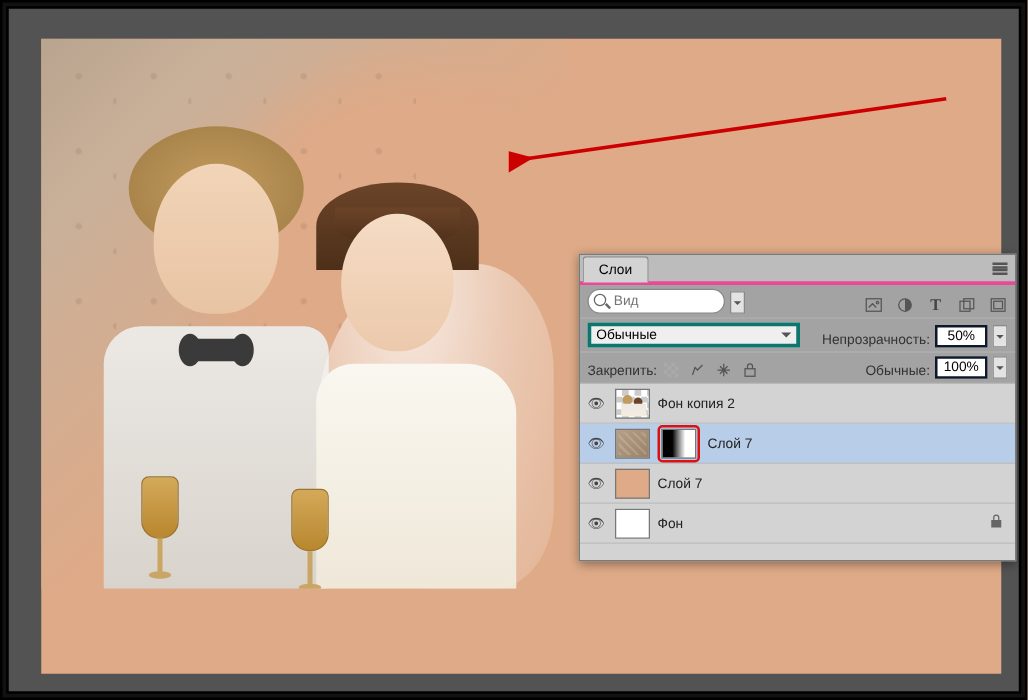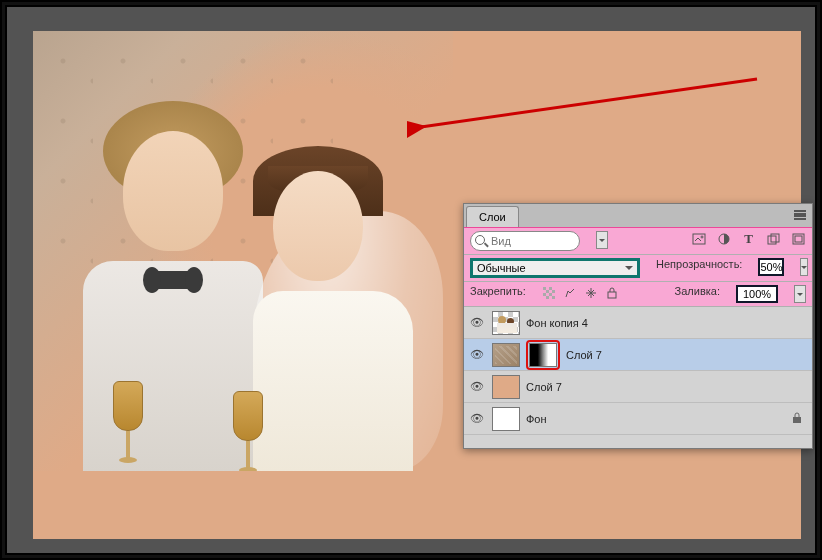--- a/index.html
+++ b/index.html
@@ -26,25 +26,25 @@
 .woman-bangs{position:absolute;left:215px;top:45px;width:100px;height:30px;background:linear-gradient(#6b4428,#4d2f19);border-radius:0 0 50% 50%}
 .veil{position:absolute;left:200px;top:90px;width:190px;height:260px;background:radial-gradient(ellipse at 40% 10%,rgba(255,255,255,.75),rgba(255,255,255,.35) 50%,rgba(255,255,255,.12));border-radius:60% 40% 30% 60%}
 .dress{position:absolute;left:200px;top:170px;width:160px;height:180px;background:linear-gradient(#faf7f0,#efe8d9);border-radius:30px 40px 0 0}
 .glass{position:absolute;width:30px;height:90px}
 .glass .bowl{position:absolute;top:0;left:0;width:30px;height:50px;border-radius:6px 6px 14px 14px;background:linear-gradient(#d4a959,#b8872f);border:1px solid #9b7430}
 .glass .stem{position:absolute;top:50px;left:13px;width:4px;height:28px;background:#caa664}
 .glass .foot{position:absolute;top:76px;left:6px;width:18px;height:6px;border-radius:50%;background:#caa664}
 .g1{left:60px;top:260px}.g2{left:180px;top:270px}
 .arrow-svg{position:absolute;left:400px;top:60px;pointer-events:none}
 .layers-panel{position:absolute;right:2px;top:196px;width:350px;height:246px;background:#d3d3d3;border:1px solid #7a7a7a;display:flex;flex-direction:column;box-shadow:0 2px 8px rgba(0,0,0,.4)}
-.panel-tabbar{height:24px;background:#bcbcbc;display:flex;align-items:center;border-bottom:1px solid #ec4899;position:relative}
+.panel-tabbar{height:24px;background:#bcbcbc;display:flex;align-items:center;border-bottom:3px solid #ec4899;position:relative}
 .panel-tab{padding:4px 12px;background:#d3d3d3;border:1px solid #888;border-bottom:none;border-radius:3px 3px 0 0;margin-left:2px;margin-top:2px}
 .panel-menu{position:absolute;right:4px;top:4px;width:16px;height:14px;display:flex;flex-direction:column;justify-content:space-around;padding:2px}
 .panel-menu span{height:2px;background:#555}
-.panel-row{display:flex;align-items:flex-start;padding:3px 6px;gap:16px;border-bottom:1px solid #b0b0b0;background:#f9a8d4}
+.panel-row{display:flex;align-items:flex-end;padding:3px 6px;gap:4px;border-bottom:1px solid #b0b0b0;background:#a3a3a3}
 .search-wrap{position:relative;flex:0 0 110px}
 .search-wrap input{width:100%;height:20px;border:1px solid #888;border-radius:10px;padding:0 8px 0 20px;background:#fff}
 .search-wrap .mag{position:absolute;left:5px;top:4px;width:10px;height:10px;border:1.5px solid #666;border-radius:50%}
 .search-wrap .mag:after{content:"";position:absolute;left:8px;top:8px;width:5px;height:1.5px;background:#666;transform:rotate(45deg)}
 .row2-icons{margin-left:auto;display:flex;gap:10px;align-items:center}
 .ico{width:15px;height:15px;display:flex;align-items:center;justify-content:center;color:#444}
 .blend-select{flex:0 0 170px;height:20px;background:#efefef;border:3px solid #0f766e;padding:0 4px;display:flex;align-items:center;justify-content:space-between}
 .blend-select:after{content:"";border:4px solid transparent;border-top-color:#555;margin-top:4px}
 .label{color:#333}
 .pct-input{width:42px;height:18px;border:2px solid #0f172a;background:#fff;text-align:center;display:flex;align-items:center;justify-content:center}
@@ -194,36 +194,36 @@
                 <path d="M6,1 L6,11 M1,6 L11,6 M3,3 L9,9 M9,3 L3,9" stroke="#555"></path>
               </svg>
             </div>
         <div class="ico">
               <svg width="10" height="12">
                 <rect x="1" y="5" width="8" height="6" fill="none" stroke="#555"></rect>
                 <path d="M3,5 L3,3 a2,2 0 0,1 4,0 L7,5" fill="none" stroke="#555"></path>
               </svg>
             </div>
       </div>
-      <span class="label" style="margin-left:auto">Заливка:</span>
+      <span class="label" style="margin-left:auto">Обычные:</span>
       <div class="pct-input">100%</div>
       <div class="tri-btn"></div>
     </div>
 
     <div class="layers-list">
       <div class="layer">
         <div class="eye">👁</div>
         <div class="thumb checker" style="position:relative">
               <div class="mini-couple">
                 <div class="mh"></div>
                 <div class="wf"></div>
                 <div class="bd"></div>
               </div>
             </div>
-        <span class="layer-name">Фон копия 4</span>
+        <span class="layer-name">Фон копия 2</span>
       </div>
       <div class="layer selected">
         <div class="eye">👁</div>
         <div class="thumb checker pattern"></div>
         <div class="mask-frame">
               <div class="thumb mask"></div>
             </div>
         <span class="layer-name">Слой 7</span>
       </div>
       <div class="layer">

